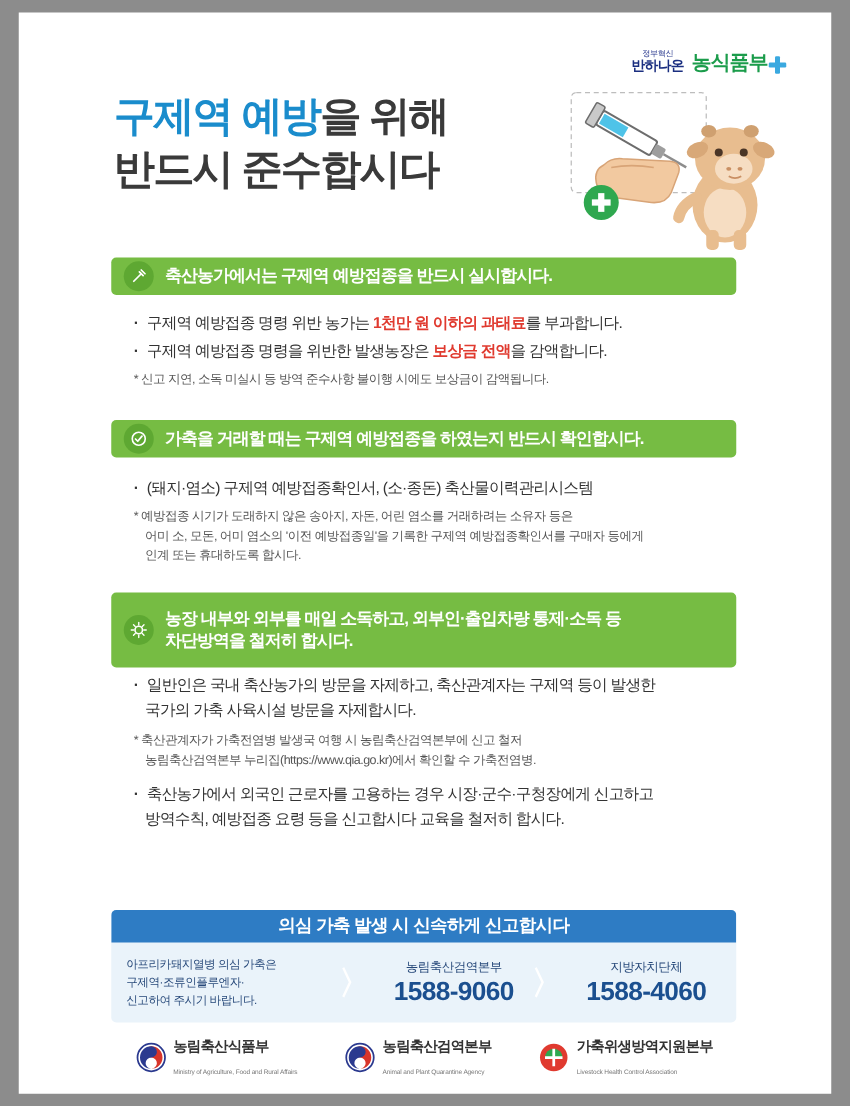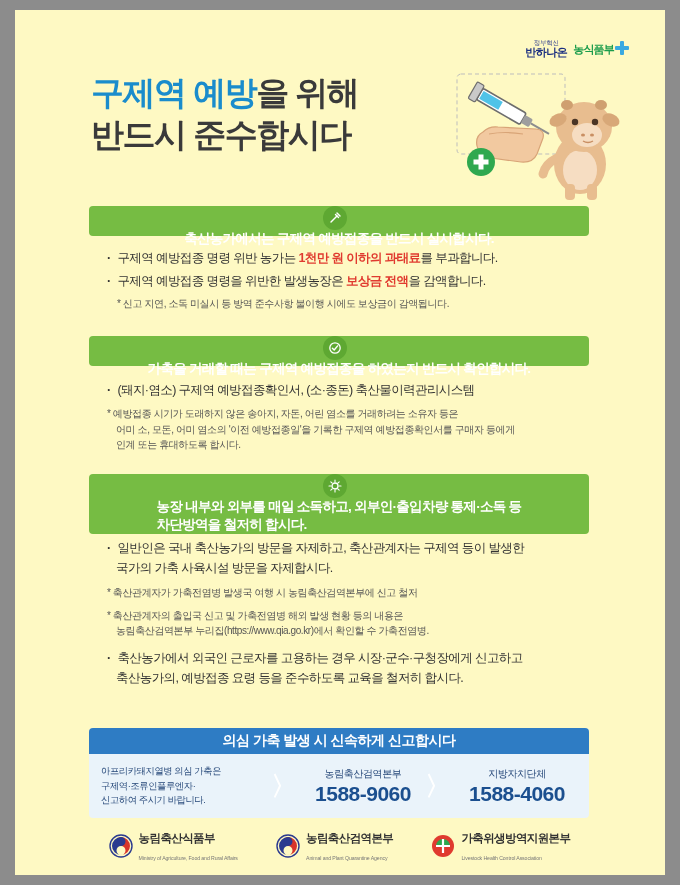--- a/index.html
+++ b/index.html
@@ -12,21 +12,21 @@
     height: 885px;
     overflow: hidden;
     font-family: "Liberation Sans", sans-serif;
   }
   .poster {
     position: absolute;
     left: 15px;
     top: 10px;
     width: 650px;
     height: 865px;
-    background: #fef9c3;
+    background: #ffffff;
     overflow: hidden;
   }
   
   .top-logo {
     position: absolute;
     right: 36px;
     top: 30px;
     display: flex;
     align-items: center;
     gap: 6px;
@@ -47,21 +47,21 @@
     font-weight: bold;
     color: #1b2f80;
     letter-spacing: -0.5px;
   }
   .tl-right {
     display: flex;
     align-items: flex-end;
     gap: 1px;
   }
   .tl-dept {
-    font-size: 11px;
+    font-size: 16px;
     font-weight: bold;
     color: #1b9c4b;
     letter-spacing: -0.8px;
   }
   .tl-cross {
     position: relative;
     width: 14px;
     height: 14px;
     margin-bottom: 2px;
   }
@@ -104,21 +104,20 @@
     position: absolute;
     left: 74px;
     width: 500px;
     background: #76bc43;
     border-radius: 4px;
     display: flex;
     align-items: center;
     padding: 0 10px;
     box-sizing: border-box;
     color: #ffffff;
-    flex-direction: column;
   }
   .bar .badge {
     width: 24px;
     height: 24px;
     border-radius: 50%;
     background: #5ea832;
     display: flex;
     align-items: center;
     justify-content: center;
     flex: 0 0 24px;
@@ -165,21 +164,21 @@
   .note-cont {
     font-size: 10px;
     color: #555;
     letter-spacing: -0.4px;
     line-height: 1.55;
     padding-left: 9px;
   }
   .red { color: #e03a2f; font-weight: bold; }
 
   #blk1 { top: 238px; }
-  #blk1 .note { margin-top: 5px; margin-left: 10px; }
+  #blk1 .note { margin-top: 5px; }
   #blk2 { top: 370px; }
   #blk2 .note { margin-top: 6px; }
   #blk3 { top: 528px; }
   #blk3 .note { margin-top: 7px; }
   #blk3 .gap { height: 9px; }
 
   
   .report {
     position: absolute;
     left: 74px;
@@ -397,26 +396,25 @@
       <span>차단방역을 철저히 합시다.</span>
     </span>
   </div>
 
   <div class="block" id="blk3">
     <div class="bullet">
       <span>일반인은 국내 축산농가의 방문을 자제하고, 축산관계자는 구제역 등이 발생한</span><br>
       <span>국가의 가축 사육시설 방문을 자제합시다.</span>
     </div>
     <div class="note">* 축산관계자가 가축전염병 발생국 여행 시 농림축산검역본부에 신고 철저</div>
-    <div class="note">* 축산관계자의 출입국 신고 및 가축전염병 해외 발생 현황 등의 내용은</div>
     <div class="note-cont">농림축산검역본부 누리집(https://www.qia.go.kr)에서 확인할 수 가축전염병.</div>
     <div class="gap"></div>
     <div class="bullet">
       <span>축산농가에서 외국인 근로자를 고용하는 경우 시장·군수·구청장에게 신고하고</span><br>
-      <span>축산농가의, 예방접종 요령 등을 준수하도록 교육을 철저히 합시다.</span>
+      <span>방역수칙, 예방접종 요령 등을 신고합시다 교육을 철저히 합시다.</span>
     </div>
   </div>
 
   <div class="report">
     <div class="report-head">의심 가축 발생 시 신속하게 신고합시다</div>
     <div class="report-body">
       <div class="rb-left">
         <div>아프리카돼지열병 의심 가축은</div>
         <div>구제역·조류인플루엔자·</div>
         <div>신고하여 주시기 바랍니다.</div>

